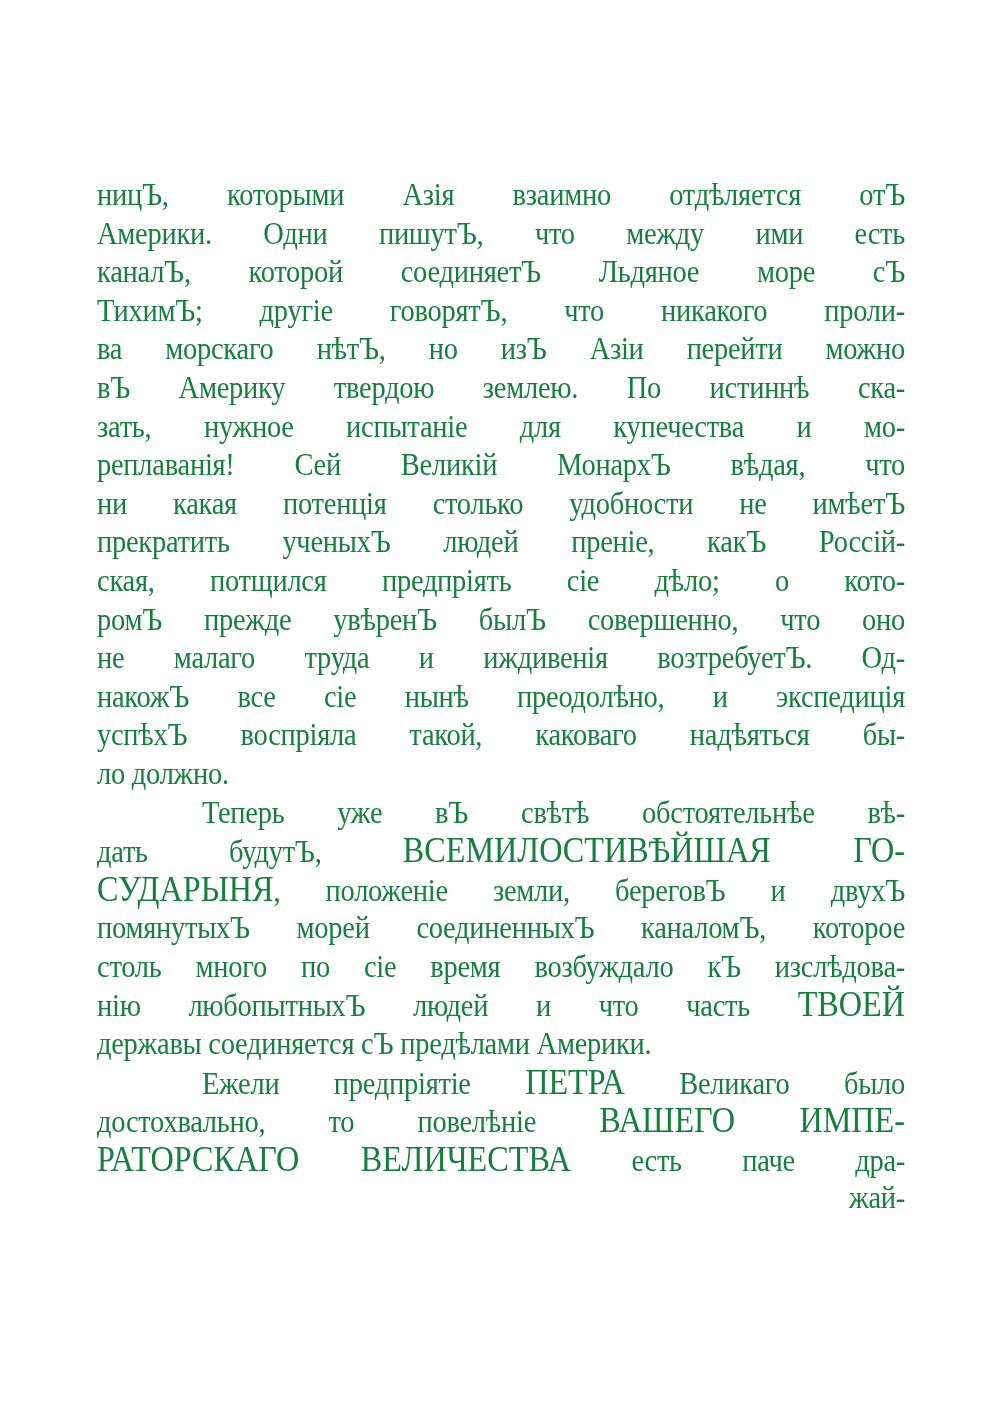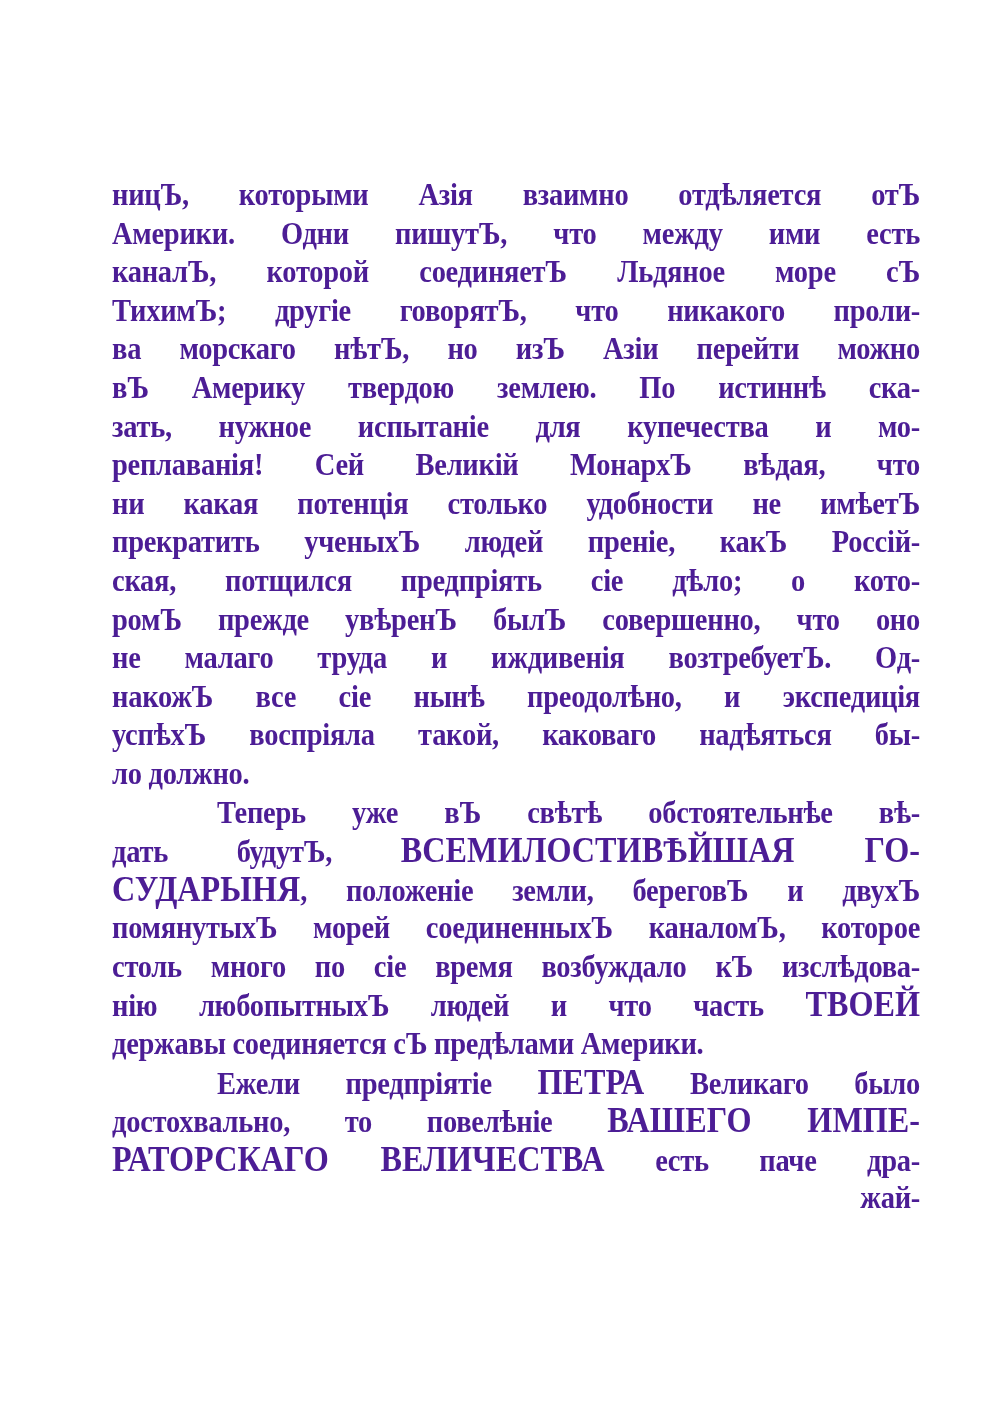--- a/index.html
+++ b/index.html
@@ -1,21 +1,20 @@
 <!DOCTYPE html>
 <html><head>
 <meta charset="utf-8">
 <style>
   html, body { margin: 0; padding: 0; background: #ffffff; }
   body { width: 1000px; height: 1424px; position: relative; overflow: hidden; }
   .page {
-    position: absolute; left: 112px; top: 176px; width: 808px;
+    position: absolute; left: 97px; top: 176px; width: 808px;
     font-family: "Liberation Serif", "DejaVu Serif", serif;
-    color: #4c1d95;
-    font-weight: bold;
+    color: #15803d;
   }
   .line {
     display: block;
     height: 38.6px;
     line-height: 38.6px;
     font-size: 31px;
     text-align: justify;
     text-align-last: justify;
     white-space: nowrap;
     letter-spacing: -0.3px;

